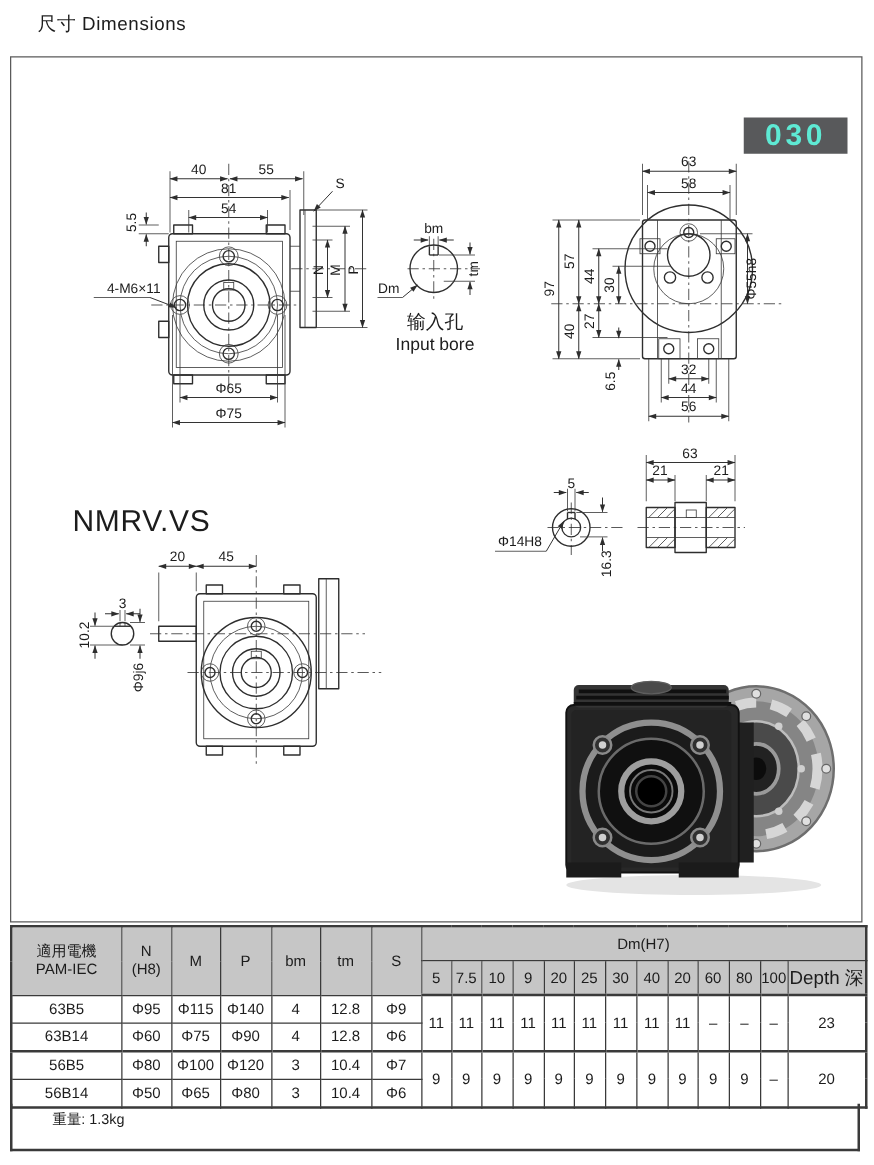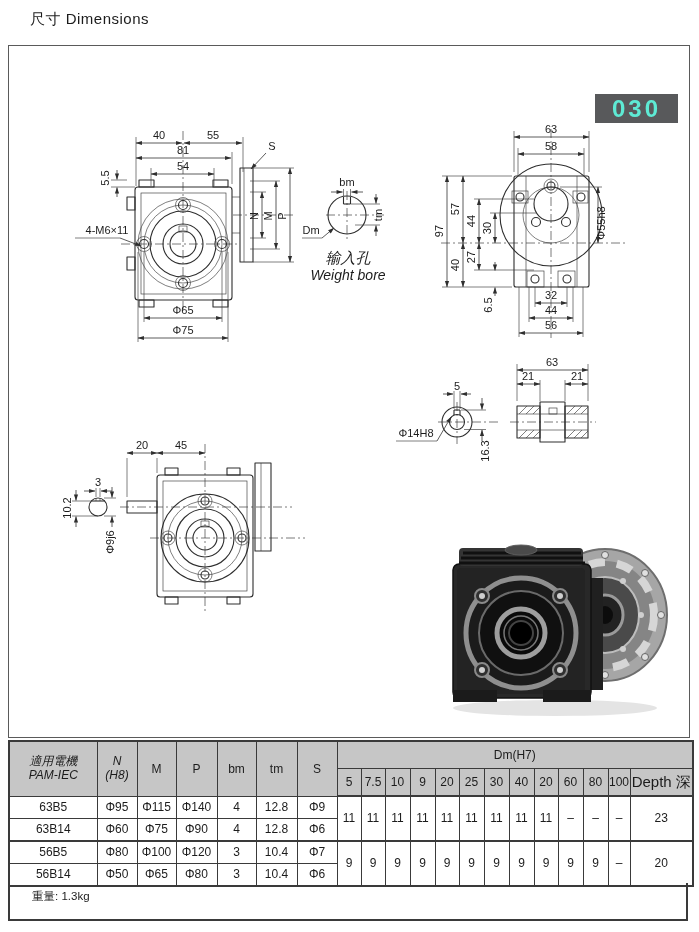--- a/index.html
+++ b/index.html
@@ -5,61 +5,62 @@
   html,body { margin:0; padding:0; background:#ffffff; }
   .page { position:relative; width:699px; height:932px; background:#fff;
           font-family:"Liberation Sans", sans-serif; color:#1c1c1c; overflow:hidden; }
   .abs { position:absolute; }
   .page-title { left:30px; top:10px; font-size:15px; letter-spacing:0.5px; }
   .main-box { left:8px; top:45px; width:680px; height:691px; border:1px solid #5a5a5a; background:#fff; }
   .badge { left:595px; top:68px; width:83px; height:29px; background:#58595b; color:#5eead4;
            font-size:24px; font-weight:bold; text-align:center; line-height:29px; letter-spacing:3px;margin-top:26px; }
   .model1 { left:55px; top:72px; font-size:30px; letter-spacing:1px; }
   .model2 { left:58px; top:404px; font-size:24px; letter-spacing:0.5px; }
-  .caption { text-align:center; font-size:14px; line-height:1.18;font-style:italic; }
+  .caption { text-align:center; font-size:14px; line-height:1.18; }
   .caption .zh { font-size:15px; }
   svg.draw { position:absolute; overflow:visible; }
   svg.draw text { font-family:"Liberation Sans", sans-serif; font-size:11px; fill:#1c1c1c; text-anchor:middle; }
   .ol { fill:none; stroke:#2e2e2e; stroke-width:1.1; stroke-linejoin:round; }
   .tl { fill:none; stroke:#3a3a3a; stroke-width:0.65; }
   .dl { fill:none; stroke:#333333; stroke-width:0.8; }
   .cl { fill:none; stroke:#333333; stroke-width:0.65; stroke-dasharray:9 3 2 3; }
 
   table.dim-table { position:absolute; left:8px; top:740px; width:684px; border-collapse:collapse;
           table-layout:fixed; font-size:12px; border:2px solid #3a3a3a; }
   table.dim-table th, table.dim-table td { border:1px solid #3a3a3a; text-align:center; padding:0;
           font-weight:normal; overflow:hidden; white-space:nowrap; }
   table.dim-table thead th { background:#c6c6c6; }
   table.dim-table thead tr.top th { height:26px; }
   table.dim-table thead tr.sub th { height:26px; border-bottom-width:2px; }
   table.dim-table tbody td { height:21px; }
   table.dim-table tbody tr.thick td { border-top-width:2px; }
-  .hdr2 { line-height:1.15;font-style:italic; }
+  .hdr2 { line-height:1.15; }
   .depth-col { font-size:15px; }
   .weight-box { left:8px; top:883px; width:680px; height:38px; border:2px solid #3a3a3a; border-top:none;
           font-size:11.5px; line-height:1.35; padding-top:6px; box-sizing:border-box; }
-  .weight-box div { padding-left:22px; }
+  .weight-box div { padding-left:32px; }
 </style>
 </head>
 <body>
 
 <div class="page">
 
   <svg width="0" height="0" style="position:absolute" aria-hidden="true">
     <defs>
       <marker id="ar" viewBox="0 0 10 8" markerWidth="9" markerHeight="7" refX="9" refY="4" orient="auto-start-reverse">
         <path d="M0.5,1 L9.5,4 L0.5,7 Z" fill="#2e2e2e"></path>
       </marker>
     </defs>
   </svg>
 
   <div class="abs page-title">尺寸 Dimensions</div>
 
   <div class="abs main-box"></div>
   <div class="abs badge">030</div>
+  <div class="abs model2">NMRV.VS</div>
 
   <svg class="draw" style="left:55px;top:125px" width="245" height="225" viewBox="55 125 245 225">
 
     <line class="cl" x1="183" y1="131" x2="183" y2="312"></line>
     <line class="cl" x1="121" y1="244" x2="237" y2="244"></line>
     <line class="cl" x1="233" y1="215" x2="296" y2="215"></line>
 
     <rect class="ol" x="135" y="187" width="97" height="113" rx="3"></rect>
     <rect class="tl" x="141" y="193" width="85" height="101"></rect>
     <rect class="ol" x="139" y="180" width="15" height="7"></rect>
@@ -154,21 +155,21 @@
     <line class="tl" x1="355" y1="225" x2="380" y2="225"></line>
     <line class="dl" x1="376" y1="194" x2="376" y2="203.5" marker-end="url(#ar)"></line>
     <line class="dl" x1="376" y1="236" x2="376" y2="225.5" marker-end="url(#ar)"></line>
     <text x="382" y="215" transform="rotate(-90 382 215)">tm</text>
     <line class="tl" x1="302" y1="238" x2="322" y2="238"></line>
     <line class="dl" x1="322" y1="238" x2="334" y2="228" marker-end="url(#ar)"></line>
     <text x="311" y="234">Dm</text>
   </svg>
   <div class="abs caption" style="left:303px;top:249px;width:90px">
     <div class="zh">输入孔</div>
-    <div>Weight bore</div>
+    <div>Input bore</div>
   </div>
 
   <svg class="draw" style="left:435px;top:125px" width="260" height="215" viewBox="435 125 260 215">
     <line class="cl" x1="551" y1="129" x2="551" y2="338"></line>
     <line class="cl" x1="441" y1="243" x2="625" y2="243"></line>
     <circle class="ol" cx="551" cy="215" r="51"></circle>
     <rect class="ol" x="514" y="176" width="75" height="111" rx="2"></rect>
     <line class="tl" x1="526" y1="176" x2="526" y2="287"></line>
     <line class="tl" x1="577" y1="176" x2="577" y2="287"></line>
     <circle class="tl" cx="551" cy="215" r="28"></circle>

